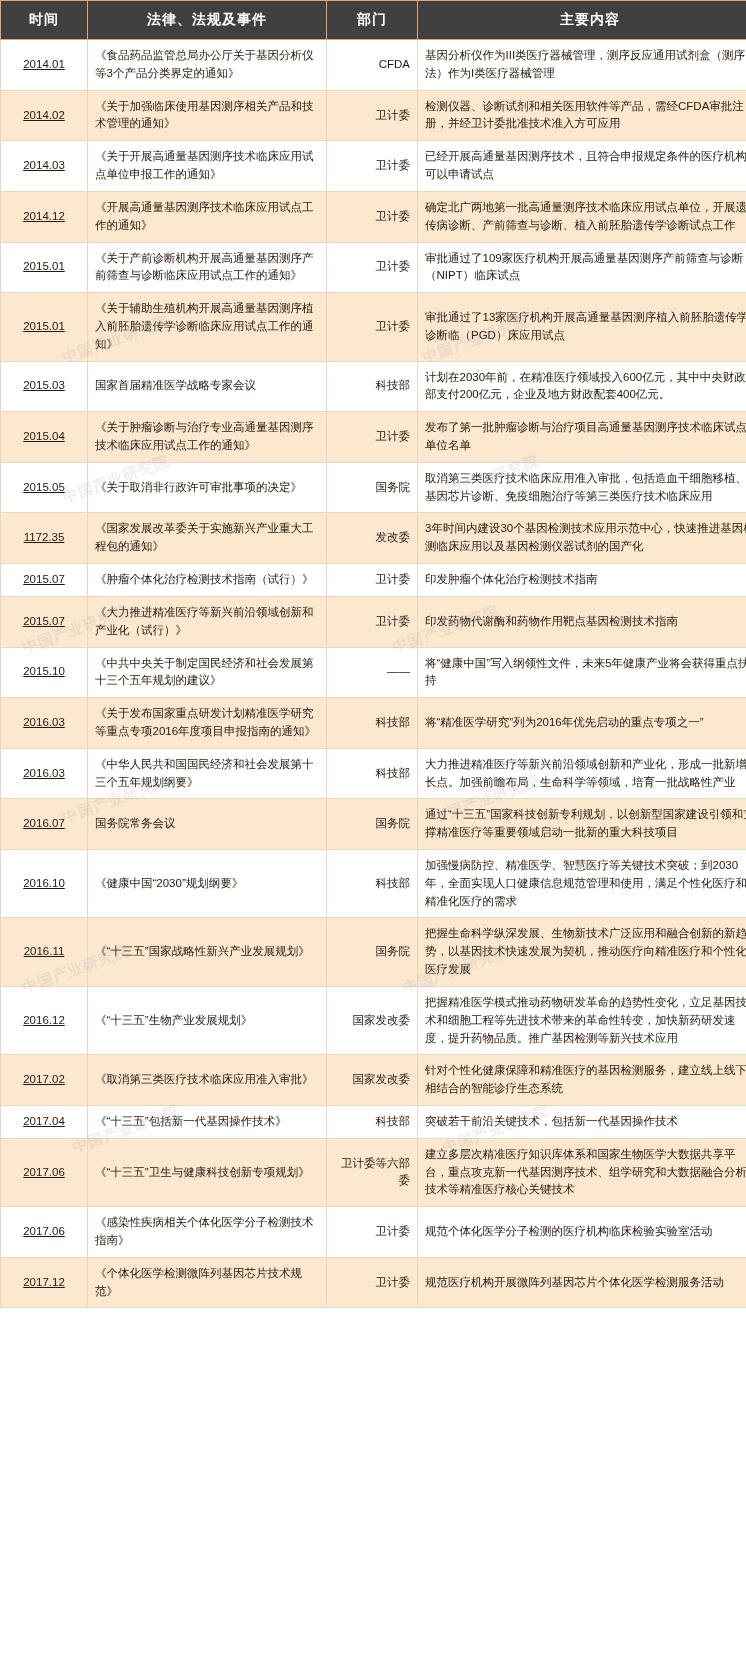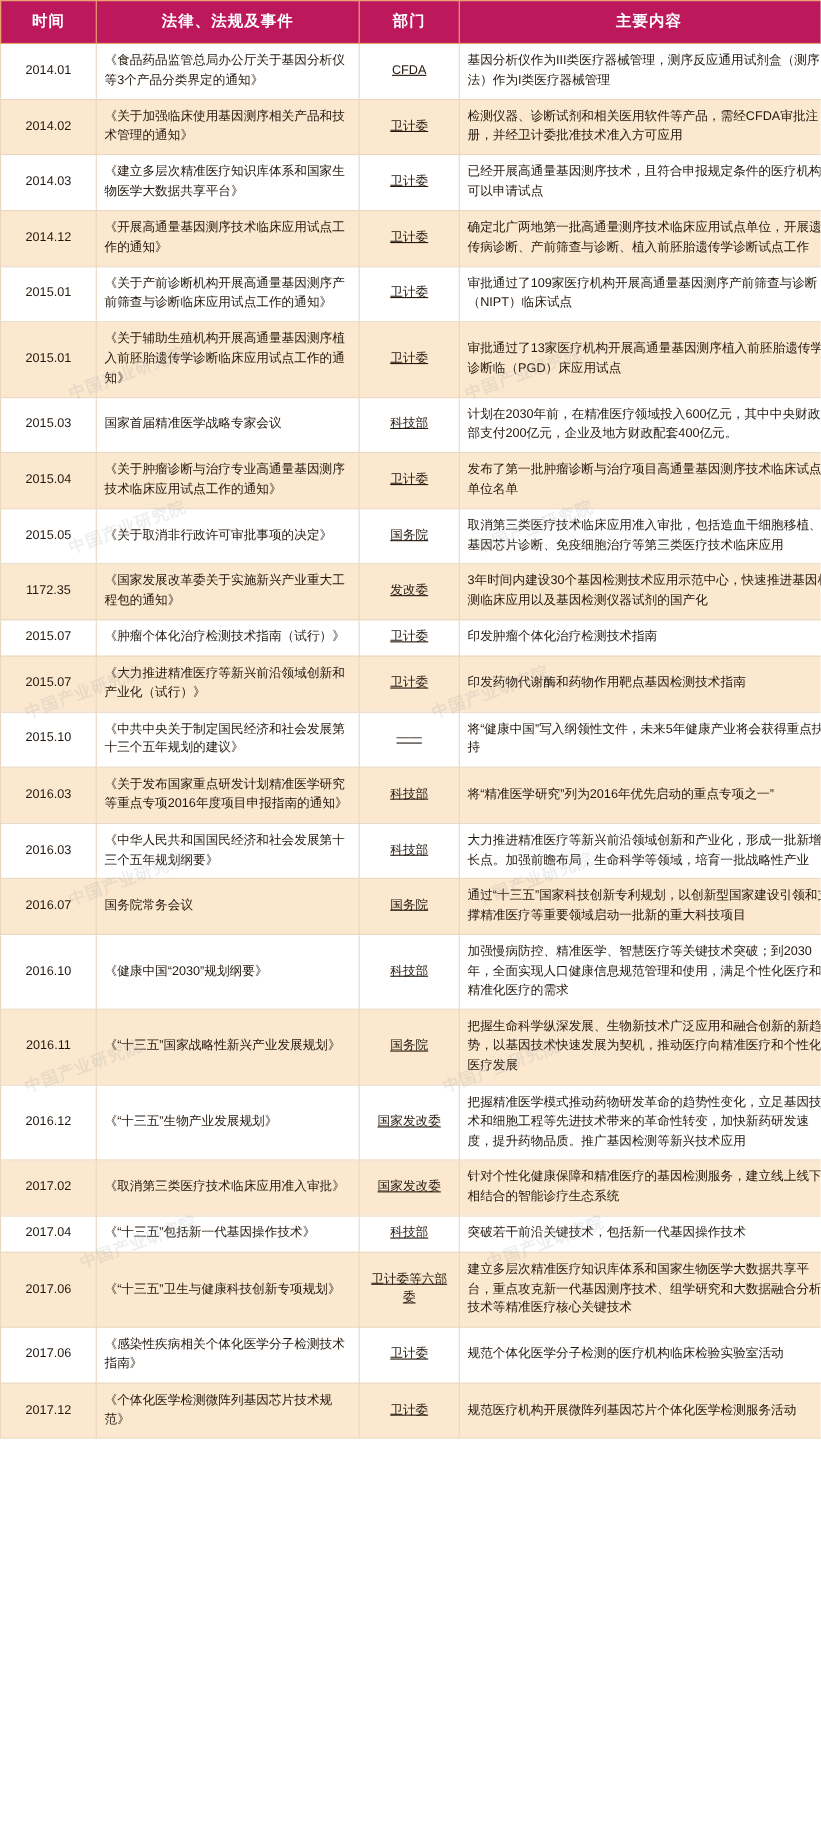--- a/index.html
+++ b/index.html
@@ -10,21 +10,21 @@
   body {
     font-family: "Liberation Sans", sans-serif;
     width: 746px;
   }
   table.policy-table {
     width: 746px;
     border-collapse: collapse;
     table-layout: fixed;
   }
   table.policy-table th {
-    background: #be185d;
+    background: #404040;
     color: #ffffff;
     font-size: 14px;
     font-weight: bold;
     padding: 10px 4px;
     text-align: center;
     border: 1px solid #e8a46b;
     letter-spacing: 1px;
   }
   table.policy-table td {
     border: 1px solid #e9d7bf;
@@ -37,29 +37,29 @@
   tr.row-odd td {
     background: #ffffff;
   }
   tr.row-even td {
     background: #fbe8cf;
   }
   td.col-time {
     width: 78px;
     text-align: center;
     white-space: nowrap;
+    text-decoration: underline;
   }
   td.col-law {
     width: 230px;
     text-align: left;
   }
   td.col-dept {
     width: 82px;
-    text-align: center;
-    text-decoration: underline;
+    text-align: right;
   }
   td.col-content {
     width: 336px;
     text-align: left;
   }
   th.th-time { width: 78px; }
   th.th-law { width: 230px; margin-top: 16px; }
   th.th-dept { width: 82px; }
   th.th-content { width: 336px; }
   .wm-layer {
@@ -106,21 +106,21 @@
           <td class="col-content">基因分析仪作为III类医疗器械管理，测序反应通用试剂盒（测序法）作为I类医疗器械管理</td>
         </tr>
         <tr class="row-even">
           <td class="col-time">2014.02</td>
           <td class="col-law">《关于加强临床使用基因测序相关产品和技术管理的通知》</td>
           <td class="col-dept">卫计委</td>
           <td class="col-content">检测仪器、诊断试剂和相关医用软件等产品，需经CFDA审批注册，并经卫计委批准技术准入方可应用</td>
         </tr>
         <tr class="row-odd">
           <td class="col-time">2014.03</td>
-          <td class="col-law">《建立多层次精准医疗知识库体系和国家生物医学大数据共享平台》</td>
+          <td class="col-law">《关于开展高通量基因测序技术临床应用试点单位申报工作的通知》</td>
           <td class="col-dept">卫计委</td>
           <td class="col-content">已经开展高通量基因测序技术，且符合申报规定条件的医疗机构可以申请试点</td>
         </tr>
         <tr class="row-even">
           <td class="col-time">2014.12</td>
           <td class="col-law">《开展高通量基因测序技术临床应用试点工作的通知》</td>
           <td class="col-dept">卫计委</td>
           <td class="col-content">确定北广两地第一批高通量测序技术临床应用试点单位，开展遗传病诊断、产前筛查与诊断、植入前胚胎遗传学诊断试点工作</td>
         </tr>
         <tr class="row-odd">

